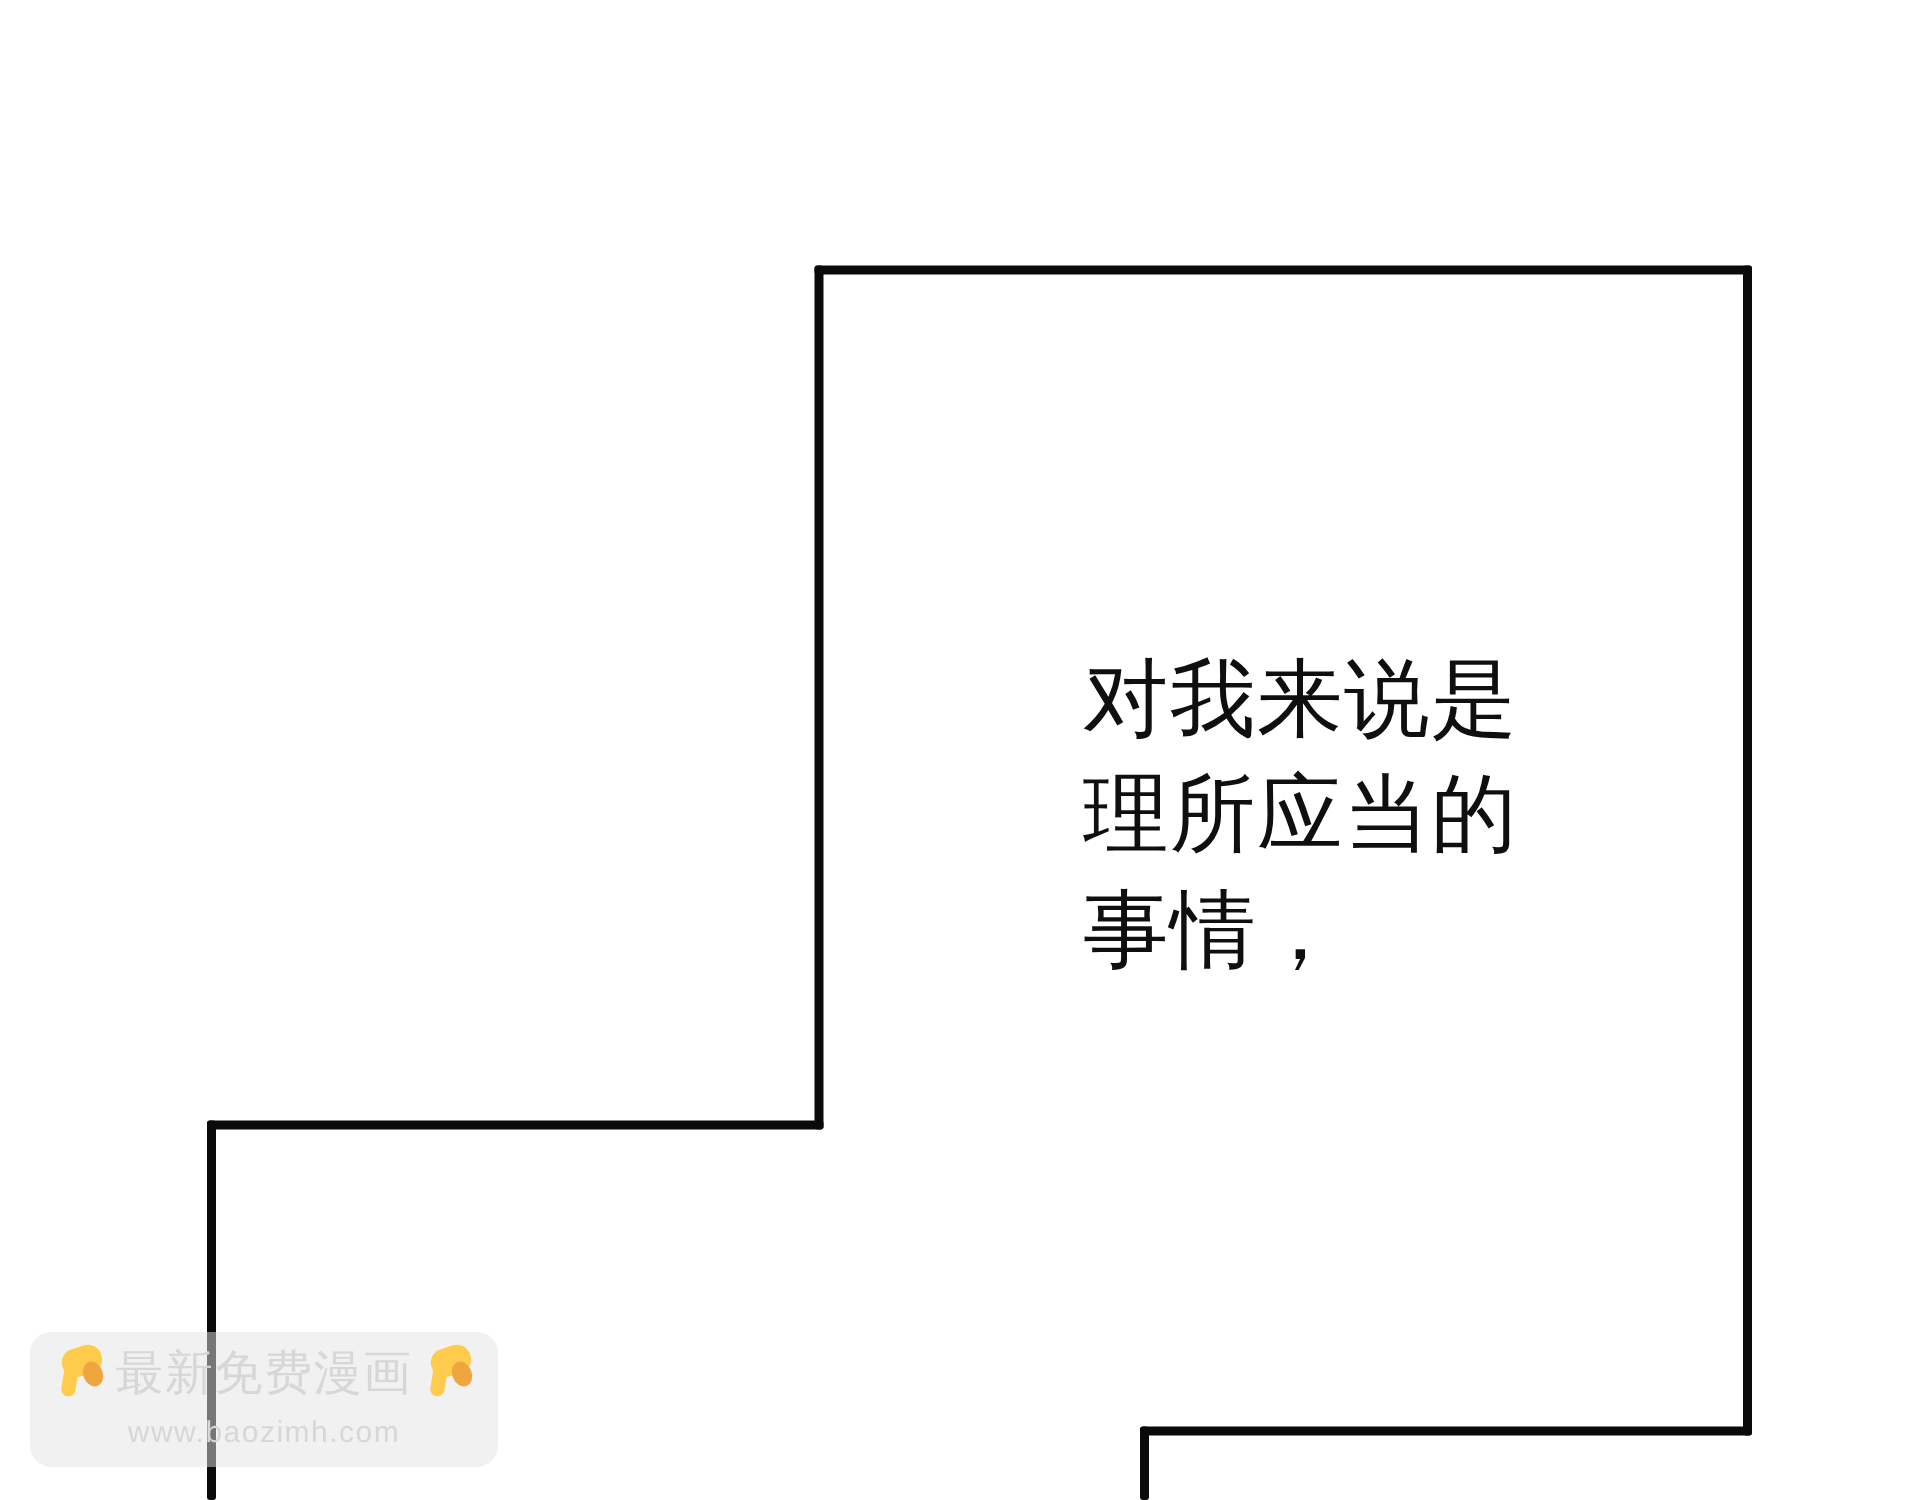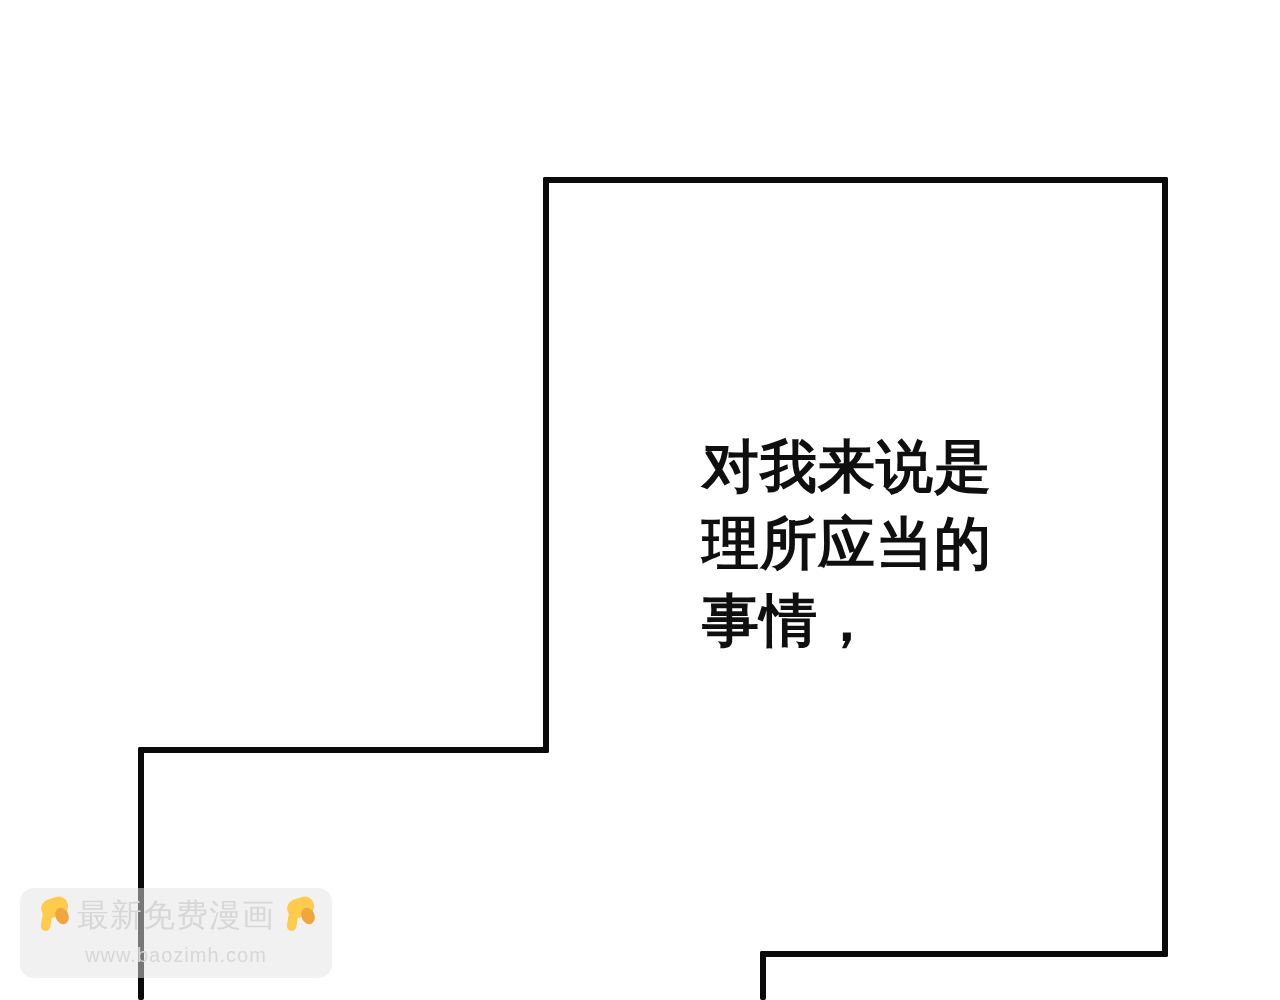--- a/index.html
+++ b/index.html
@@ -25,26 +25,26 @@
   #seg-left-main    { left: 543px;  top: 177px; width: 6px;   height: 576px;}
   #seg-right-main   { left: 1162px; top: 177px; width: 6px;   height: 780px;}
   #seg-bottom-right { left: 760px;  top: 951px; width: 408px; height: 6px;  }
   #seg-drop-right   { left: 760px;  top: 951px; width: 6px;   height: 49px; }
   #seg-mid-left     { left: 138px;  top: 747px; width: 411px; height: 6px;  }
   #seg-left-bottom  { left: 138px;  top: 747px; width: 6px;   height: 253px;}
 
   
   #speech-text {
     position: absolute;
-    left: 702px;
+    left: 722px;
     top: 428px;
     width: 430px;
     font-size: 57px;
     line-height: 77px;
-    font-weight: 700;
+    font-weight: 400;
     color: #0f0f0f;
     white-space: pre-line;
     letter-spacing: 1px;
   }
 
   
   #watermark-badge {
     position: absolute;
     left: 20px;
     top: 888px;

